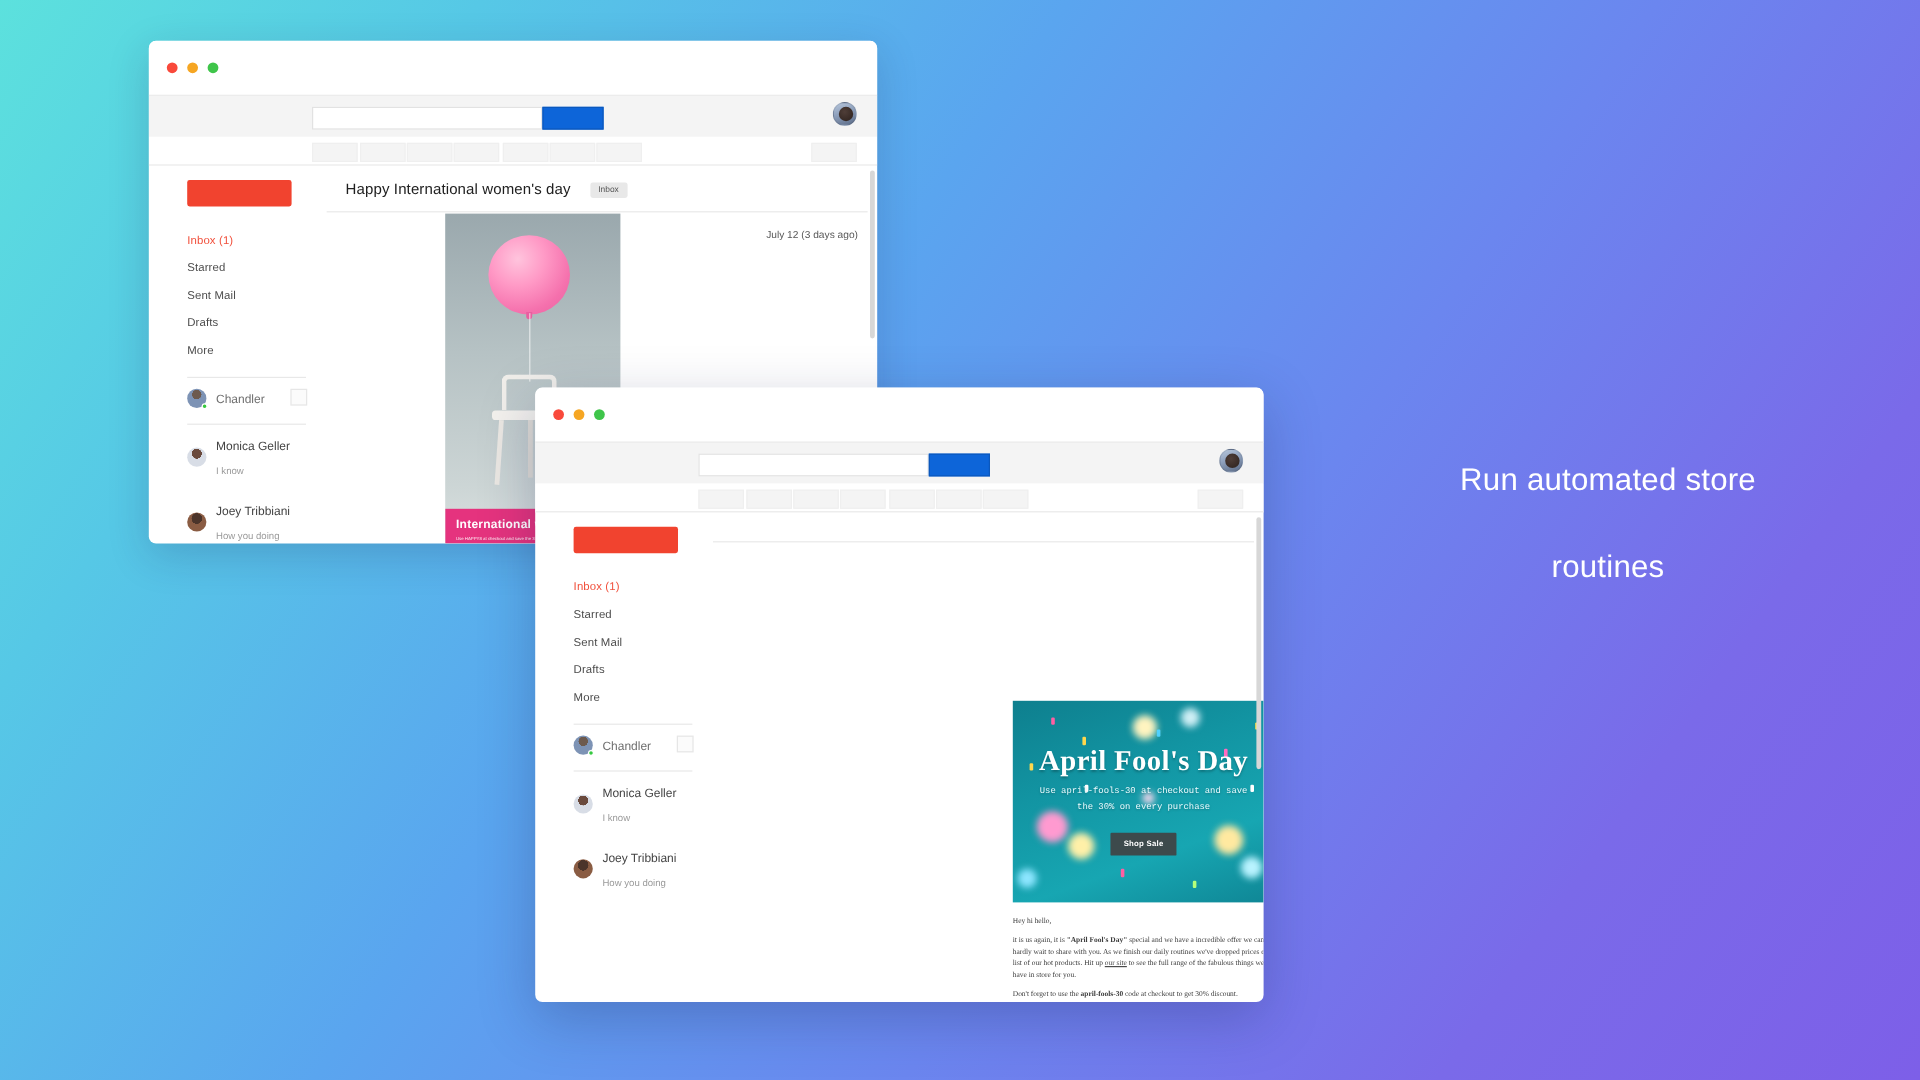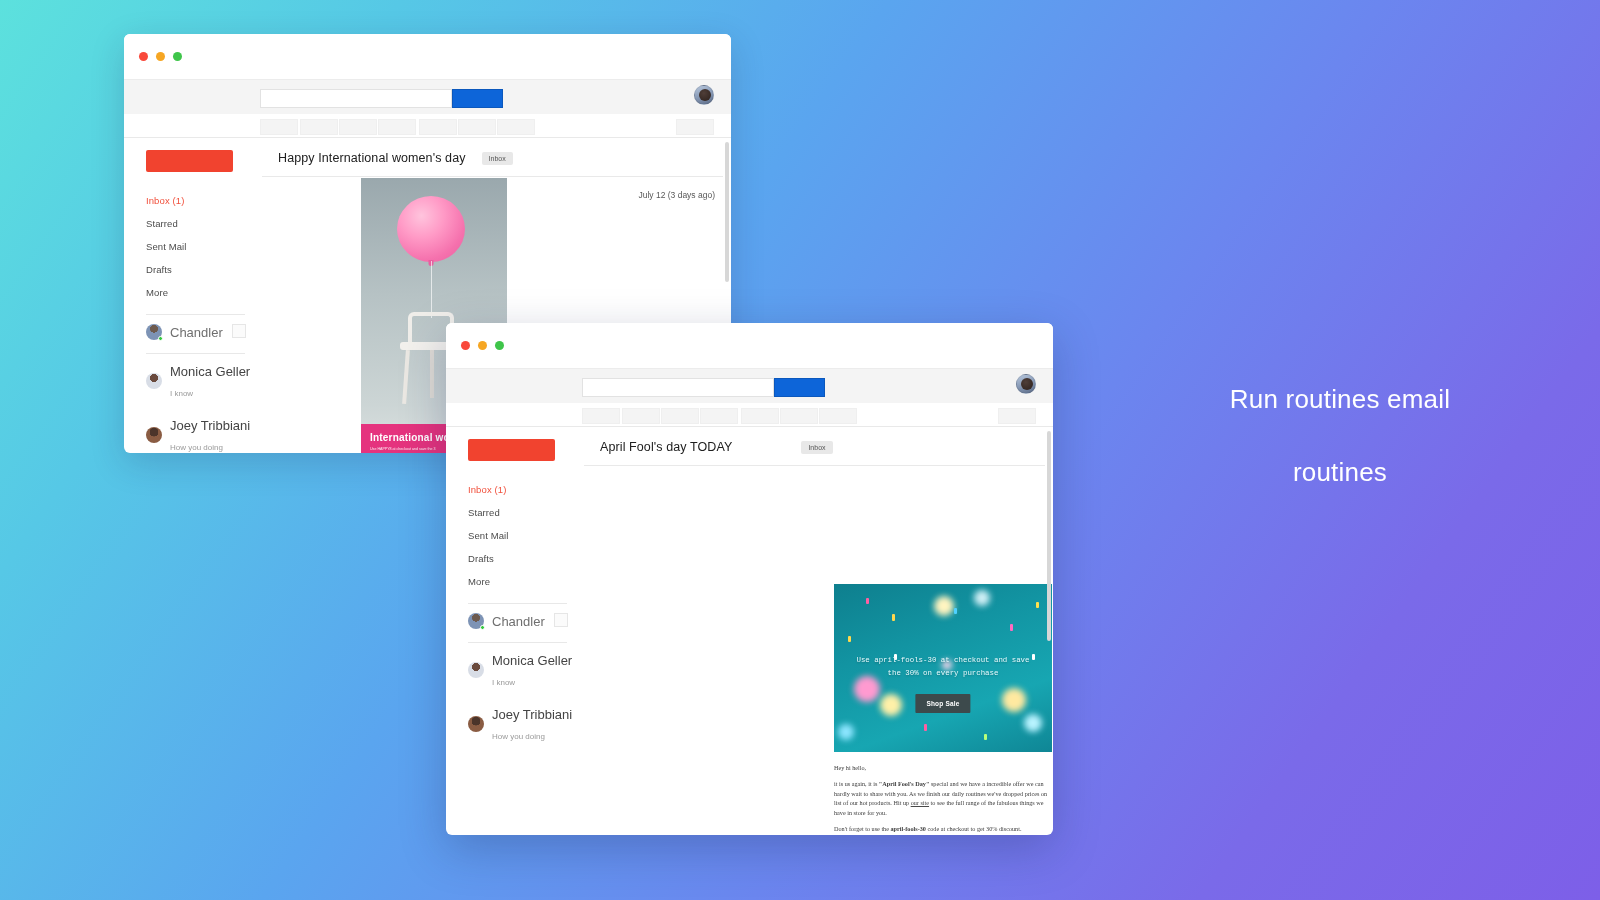--- a/index.html
+++ b/index.html
@@ -93,21 +93,21 @@
   .chip {
     position: absolute;
     top: 5px;
     height: 16px;
     background: #f4f4f4;
     border: 1px solid #efefef;
   }
 
   
   .body-split { display: flex; height: calc(100% - 104px); position: relative; }
-  .sidebar { width: 138px; flex: 0 0 138px; padding-top: 12px; }
+  .sidebar { width: 138px; flex: 0 0 138px; padding-top: 12px; margin-left: 10px; }
   .compose-btn {
     margin: 0 0 0 22px;
     width: 87px; height: 22px;
     background: #f1432f;
     border-radius: 2px;
   }
   .nav-list { margin-top: 17px; }
   .nav-item {
     font-size: 9.5px;
     color: #4b4b4b;
@@ -137,21 +137,21 @@
   }
   .a1 .face { background: radial-gradient(circle at 50% 30%, #6d5a4e 0 28%, #7d93b5 29% 100%); }
   .a2 .face { background: radial-gradient(circle at 50% 32%, #6a4a3d 0 30%, #d8dde6 31% 100%); }
   .a3 .face { background: radial-gradient(circle at 50% 32%, #4b342a 0 32%, #8a5c43 33% 100%); }
   .online {
     position: absolute; right: -1px; bottom: -1px;
     width: 5px; height: 5px; border-radius: 50%;
     background: #35c93f; border: 1px solid #fff;
   }
   .c-text { line-height: 1.25; }
-  .c-name { font-size: 13px; color: #6f6f6f; }
+  .c-name { font-size: 10px; color: #6f6f6f; }
   .c-name.dark { color: #444; }
   .c-sub { font-size: 8px; color: #9a9a9a; }
   .c-box {
     position: absolute; right: 16px; top: 9px;
     width: 14px; height: 14px;
     background: #fbfbfb; border: 1px solid #e6e6e6;
   }
 
   
   .mailpane {
@@ -470,24 +470,20 @@
             <span class="face"></span>
           </span>
         <span class="c-text">
           <span class="c-name dark">Joey Tribbiani</span><br>
           <span class="c-sub">How you doing</span>
         </span>
       </div>
     </div>
 
     <div class="mailpane">
-      <div class="mail-head">
-        <span class="mail-subject">April Fool's day TODAY</span>
-        <span class="inbox-badge" style="margin-left:69px;">Inbox</span>
-      </div>
       <div class="mail-rule"></div>
 
       <div class="creative2">
         <span class="conf blur" style="left:20px;top:92px;width:26px;height:26px;background:#ff9ad0;"></span>
         <span class="conf blur" style="left:46px;top:110px;width:22px;height:22px;background:#fff0a8;"></span>
         <span class="conf blur" style="left:168px;top:104px;width:24px;height:24px;background:#ffe9a0;"></span>
         <span class="conf blur" style="left:190px;top:130px;width:18px;height:18px;background:#b9f3ff;"></span>
         <span class="conf blur" style="left:100px;top:12px;width:20px;height:20px;background:#fff4c0;"></span>
         <span class="conf blur" style="left:140px;top:6px;width:16px;height:16px;background:#cfeff5;"></span>
         <span class="conf sq" style="left:32px;top:14px;width:3px;height:6px;background:#ff5fa2;"></span>
@@ -496,20 +492,21 @@
         <span class="conf sq" style="left:176px;top:40px;width:3px;height:7px;background:#ff6bc0;"></span>
         <span class="conf sq" style="left:202px;top:18px;width:3px;height:6px;background:#ffe14d;"></span>
         <span class="conf sq" style="left:14px;top:52px;width:3px;height:6px;background:#ffd84d;"></span>
         <span class="conf sq" style="left:90px;top:140px;width:3px;height:7px;background:#ff5fa2;"></span>
         <span class="conf sq" style="left:150px;top:150px;width:3px;height:6px;background:#b6ff7a;"></span>
         <span class="conf sq" style="left:60px;top:70px;width:3px;height:6px;background:#ffffff;"></span>
         <span class="conf sq" style="left:198px;top:70px;width:3px;height:6px;background:#ffffff;"></span>
         <span class="conf blur" style="left:4px;top:140px;width:16px;height:16px;background:#8de6ff;"></span>
         <span class="conf blur" style="left:108px;top:76px;width:10px;height:10px;background:#ffd9ef;"></span>
 
+        <div class="c2-title">April Fool's Day</div>
         <div class="c2-sub">Use april-fools-30 at checkout and save the 30% on every purchase</div>
         <div class="c2-btn">Shop Sale</div>
       </div>
 
       <div class="mail2-body">
         <div class="m2-greet">Hey hi hello,</div>
         <div class="m2-p">
           <span>it is us again, it is </span><b>"April Fool's Day"</b><span> special and we have a incredible offer we can hardly wait to share with you. As we finish our daily routines we've dropped prices on list of our hot products. Hit up </span><a href="#">our site</a><span> to see the full range of the fabulous things we have in store for you.</span>
         </div>
         <div class="m2-p" style="margin-bottom:2px;">
@@ -518,15 +515,15 @@
 
       </div>
 
       <div class="scrolltrack"></div>
       <div class="scrollthumb" style="height:210px;"></div>
     </div>
   </div>
 </div>
 
 <div class="hero">
-  <div class="hero-l1">Run routines email</div>
+  <div class="hero-l1">Run automated store</div>
   <div class="hero-l2">routines</div>
 </div>
 
 </body></html>

